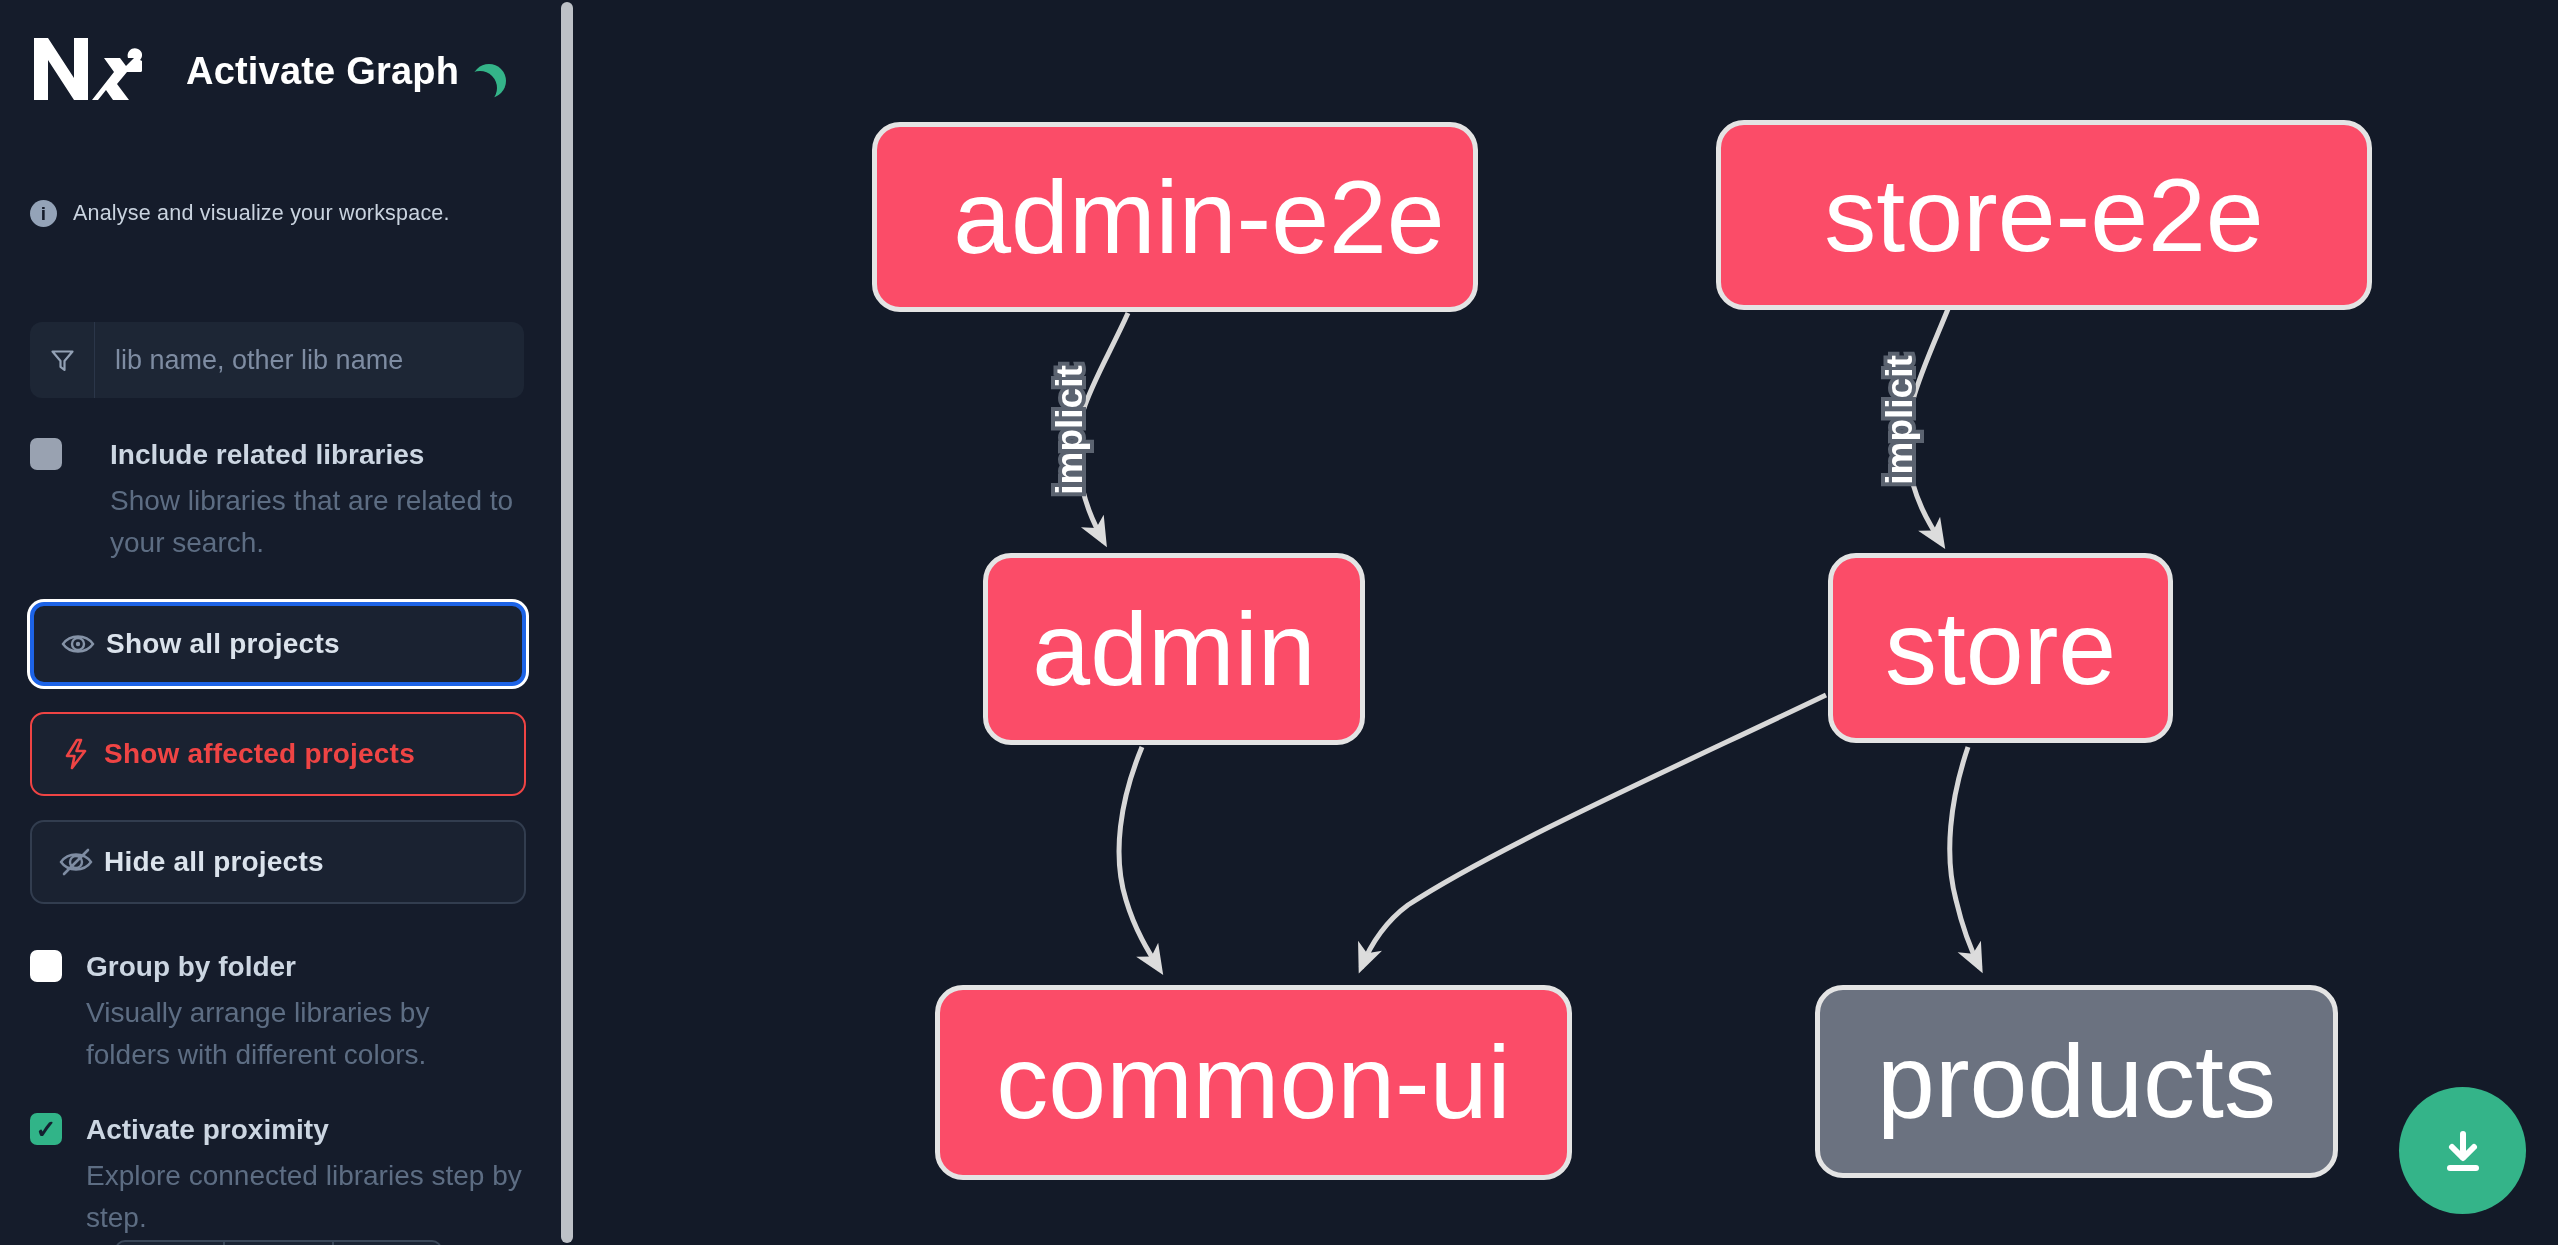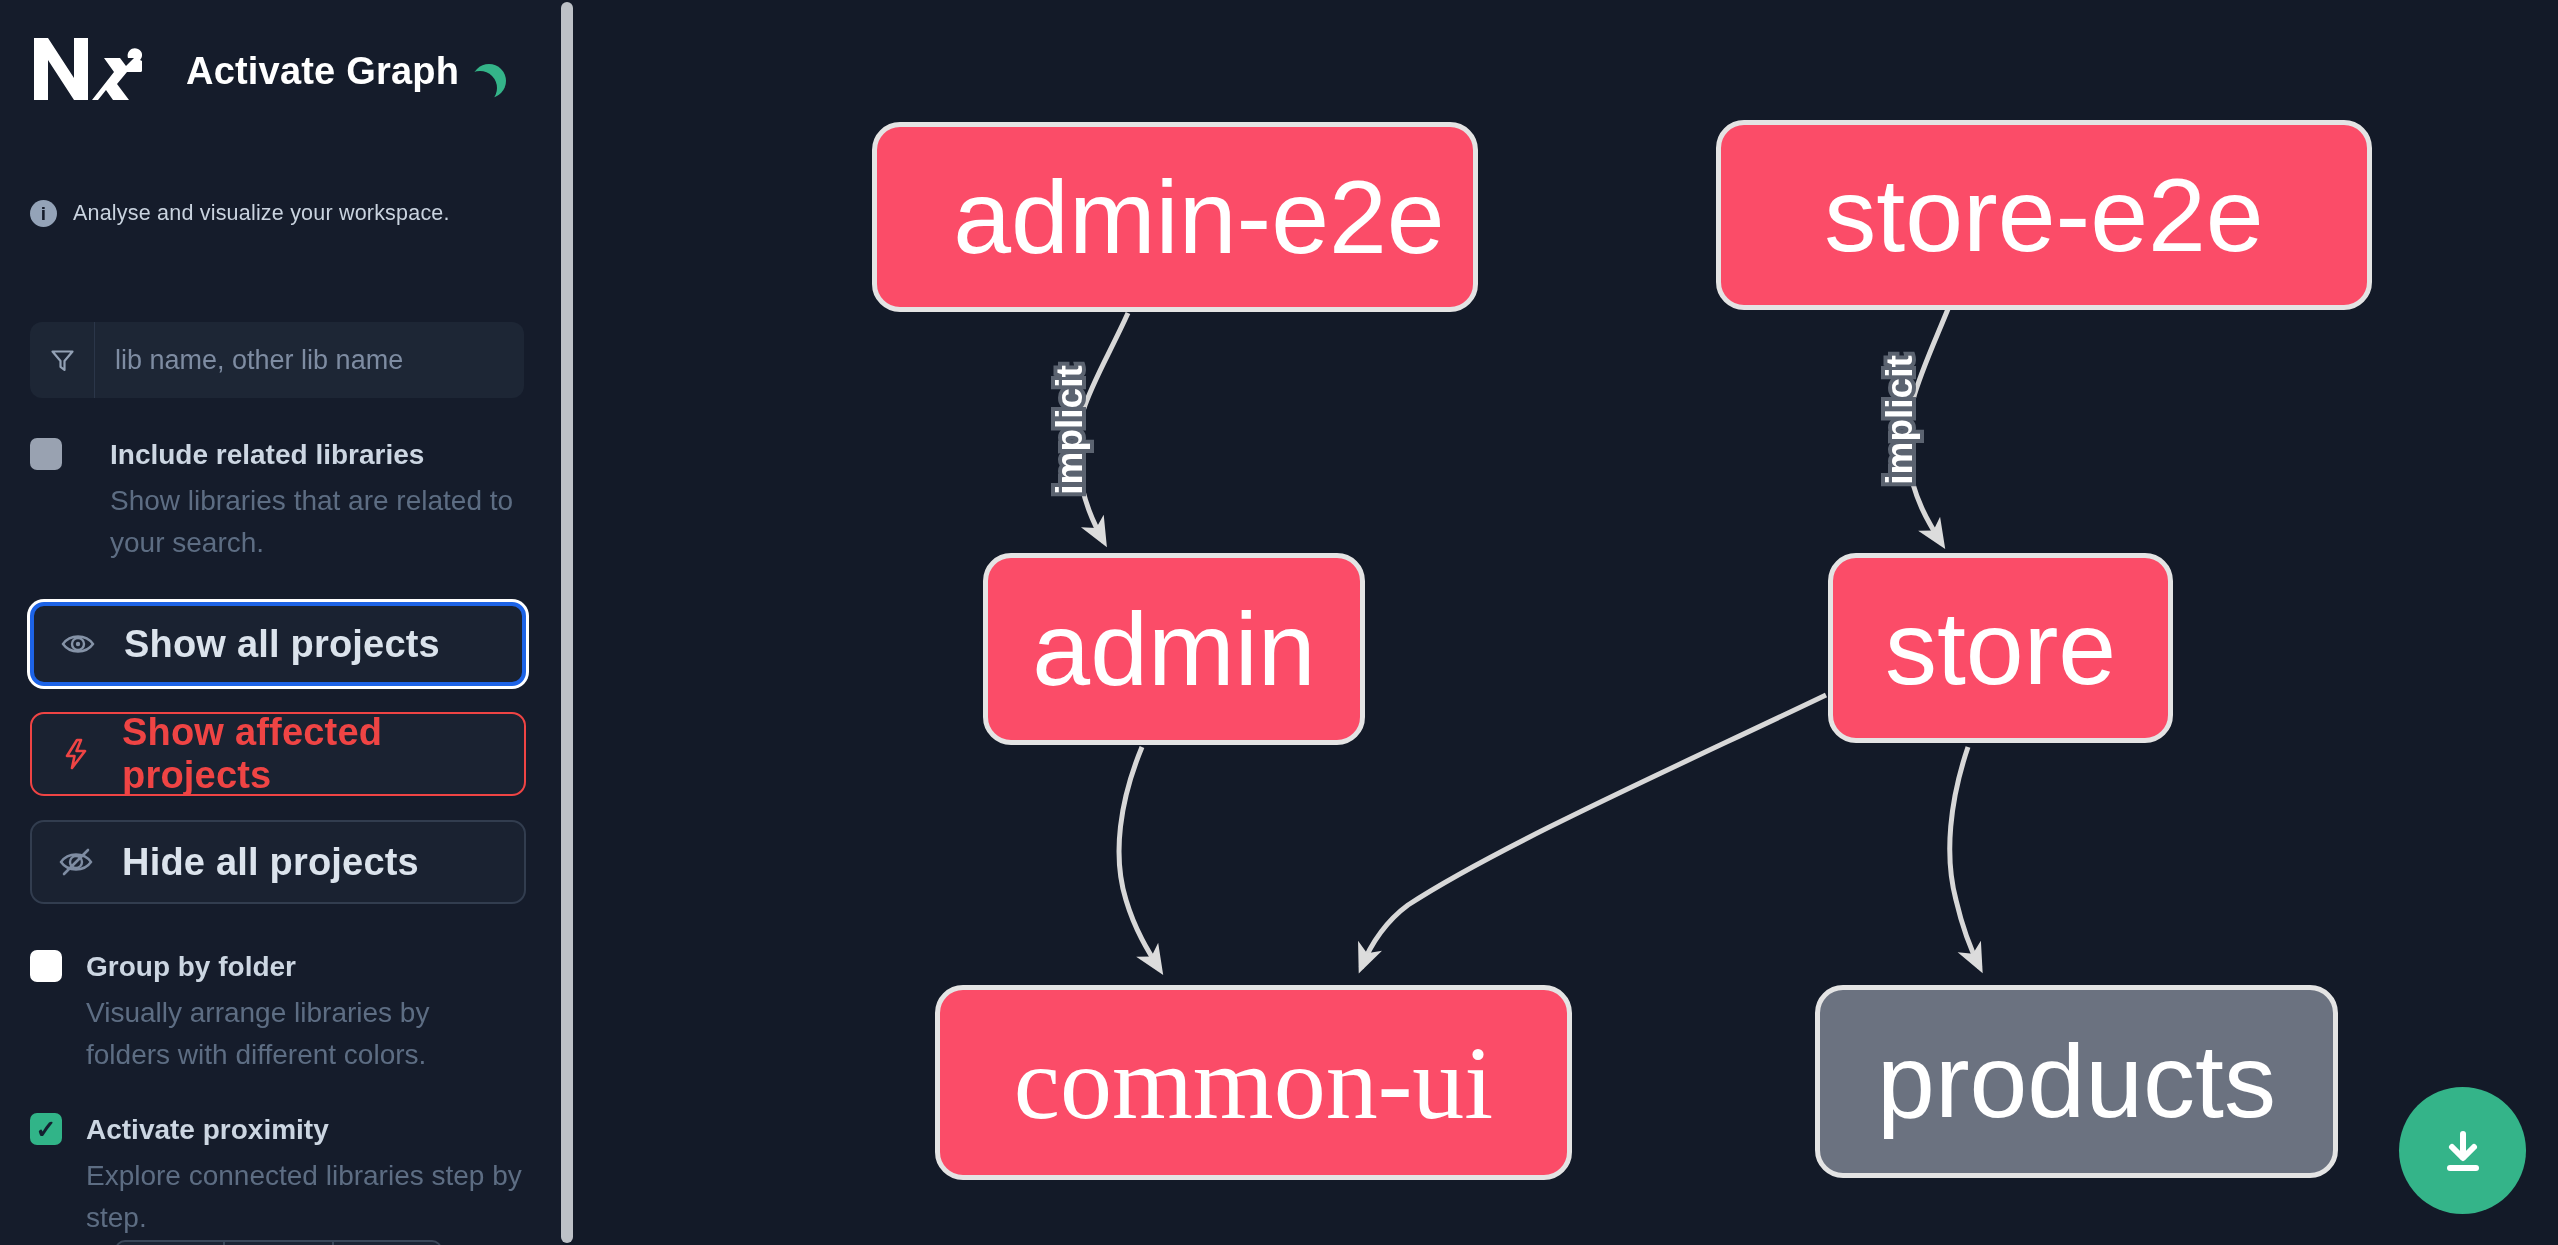--- a/index.html
+++ b/index.html
@@ -37,21 +37,21 @@
   .cb-white{background:#ffffff;}
   .cb-green{background:#31b488;}
 
   .opt-row{position:absolute;left:30px;display:flex;gap:24px;align-items:flex-start;}
   .opt-label{font-size:28px;font-weight:700;color:#ccd6e2;line-height:34px;}
   .opt-desc{font-size:28px;color:#5d6d83;line-height:42px;margin-top:8px;}
 
   .btn{position:absolute;left:30px;width:496px;height:84px;background:#1a2231;border-radius:14px;
        display:flex;align-items:center;box-sizing:border-box;cursor:pointer;}
   .btn .btn-icon{margin-left:26px;width:36px;display:flex;justify-content:center;flex:0 0 auto;}
-  .btn .btn-label{margin-left:28px;font-size:38px;font-weight:600;color:#dbe3ec;letter-spacing:.2px;}
+  .btn .btn-label{margin-left:10px;font-size:28px;font-weight:600;color:#dbe3ec;letter-spacing:.2px;}
   .btn-focused{border:4px solid #1d63e6;box-shadow:0 0 0 3px #ffffff;}
   .btn-danger{border:2px solid #ef4444;}
   .btn-danger .btn-label{color:#ef4444;}
   .btn-plain{border:2px solid #323d4f;}
 
   .segmented{position:absolute;left:115px;top:1240px;width:327px;height:26px;background:#1b2434;
        border:2px solid #3a4759;border-radius:10px 10px 0 0;box-sizing:border-box;display:flex;}
   .segmented .seg{flex:1;border-right:2px solid #3a4759;}
   .segmented .seg:last-child{border-right:none;}
 
@@ -59,21 +59,21 @@
   .edges-svg{position:absolute;left:0;top:0;width:2558px;height:1245px;pointer-events:none;}
   .node{position:absolute;border:5px solid #e4e4e4;border-radius:28px;box-sizing:border-box;
         color:#ffffff;font-size:104px;display:flex;align-items:center;justify-content:center;
         cursor:pointer;letter-spacing:0;}
   .node-affected{background:#fb4c68;}
   .node-plain{background:#6b7280;}
   .node-admin-e2e{left:872px;top:122px;width:606px;height:190px;padding-left:48px;}
   .node-store-e2e{left:1716px;top:120px;width:656px;height:190px;}
   .node-admin{left:983px;top:553px;width:382px;height:192px;}
   .node-store{left:1828px;top:553px;width:345px;height:190px;}
-  .node-common-ui{left:935px;top:985px;width:637px;height:195px;font-family:Liberation Serif, serif;}
+  .node-common-ui{left:935px;top:985px;width:637px;height:195px;}
   .node-products{left:1815px;top:985px;width:523px;height:193px;}
 
   .fab{position:absolute;left:2399px;top:1087px;width:127px;height:127px;border-radius:50%;
        background:#34b489;display:flex;align-items:center;justify-content:center;cursor:pointer;}
 
   .edge-label{font-weight:700;font-size:37px;fill:#ffffff;stroke:#5b6370;stroke-width:8px;
        paint-order:stroke;font-family:"Liberation Sans",sans-serif;}
 </style>
 </head>
 <body>

